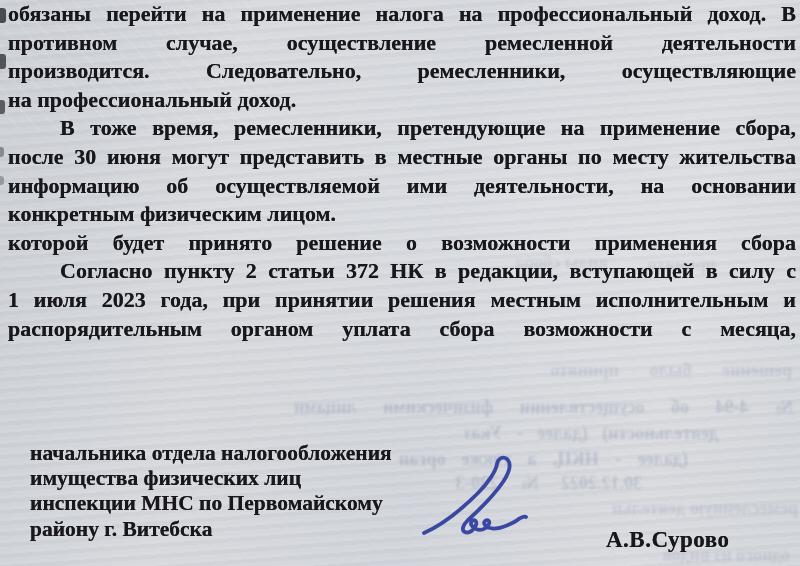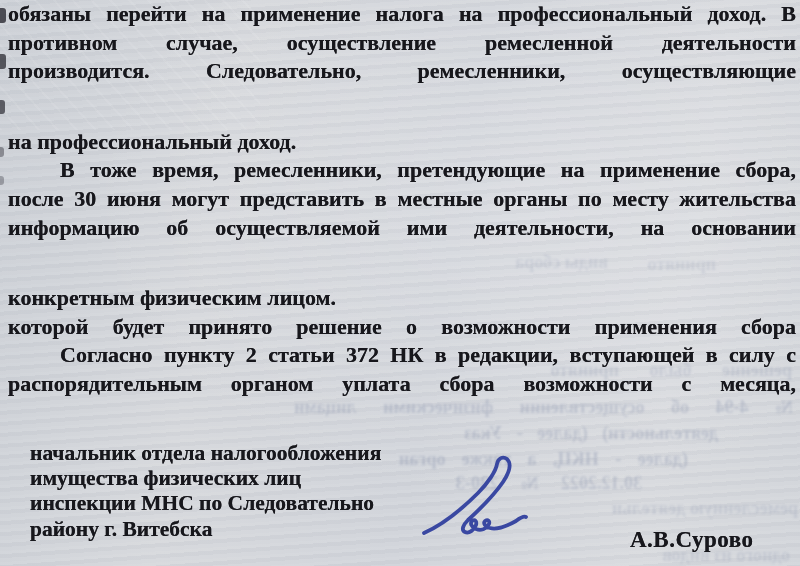--- a/index.html
+++ b/index.html
@@ -24,30 +24,30 @@
   .em2{top:54px;width:6px;height:15px;opacity:.8;}
   .em3{top:100px;width:5px;height:14px;opacity:.75;}
   .em4{top:147px;width:4px;height:10px;opacity:.45;}
   .em5{top:176px;width:4px;height:9px;opacity:.35;}
 
   
   .body-text{position:absolute;left:8px;top:0px;width:788px;
         font-size:22px;font-weight:bold;line-height:28.6px;
         text-shadow:0 0 .6px rgba(23,23,28,.85);}
   .line{text-align:justify;text-align-last:justify;white-space:normal;}
-  .line.last{text-align-last:left;margin-top:42px;}
+  .line.last{text-align-last:left;}
   .line.indent{padding-left:52px;}
 
   
   .sig-block{position:absolute;left:30px;top:441px;width:440px;
         font-size:21.5px;font-weight:bold;line-height:25.2px;
         text-shadow:0 0 .6px rgba(23,23,28,.85);}
 
   .signatory{position:absolute;left:606px;top:527px;font-size:23px;font-weight:bold;
-        letter-spacing:.5px;text-shadow:0 0 .6px rgba(23,23,28,.85);z-index:3;margin-left:24px;}
+        letter-spacing:.5px;text-shadow:0 0 .6px rgba(23,23,28,.85);z-index:3;}
 
   
   .ink{position:absolute;left:416px;top:455px;width:132px;height:84px;z-index:4;}
 
   
   .bleed{position:absolute;transform:scaleX(-1);filter:blur(1.2px);
         color:#7e89a6;font-weight:bold;font-size:18px;white-space:nowrap;opacity:.3;}
   .b1{left:415px;top:397px;width:378px;word-spacing:22px;opacity:.3;}
   .b2{left:388px;top:423px;width:330px;word-spacing:10px;opacity:.3;}
   .b3{left:388px;top:449px;width:300px;word-spacing:12px;opacity:.32;}
@@ -93,27 +93,28 @@
       <div class="line">обязаны перейти на применение налога на профессиональный доход. В</div>
       <div class="line">противном случае, осуществление ремесленной деятельности</div>
       <div class="line">производится. Следовательно, ремесленники, осуществляющие</div>
       <div class="line last">на профессиональный доход.</div>
       <div class="line indent">В тоже время, ремесленники, претендующие на применение сбора,</div>
       <div class="line">после 30 июня могут представить в местные органы по месту жительства</div>
       <div class="line">информацию об осуществляемой ими деятельности, на основании</div>
       <div class="line last">конкретным физическим лицом.</div>
       <div class="line">которой будет принято решение о возможности применения сбора</div>
       <div class="line indent">Согласно пункту 2 статьи 372 НК в редакции, вступающей в силу с</div>
+      <div class="line">1 июля 2023 года, при принятии решения местным исполнительным и</div>
       <div class="line">распорядительным органом уплата сбора возможности с месяца,</div>
     </div>
 
   <div class="sig-block">
-      <div>начальник отдела налогообложения</div>
+      <div>начальника отдела налогообложения</div>
       <div>имущества физических лиц</div>
-      <div>инспекции МНС по Следовательно</div>
+      <div>инспекции МНС по Первомайскому</div>
       <div>району г. Витебска</div>
     </div>
 
   <svg class="ink" viewBox="0 0 132 84" xmlns="http://www.w3.org/2000/svg">
     <path d="M 8 78
          C 26 70, 46 54, 62 38
          C 72 28, 80 16, 81 9
          C 82 3, 87 1, 91 4
          C 96 9, 93 18, 87 27
          C 78 40, 63 55, 52 65

